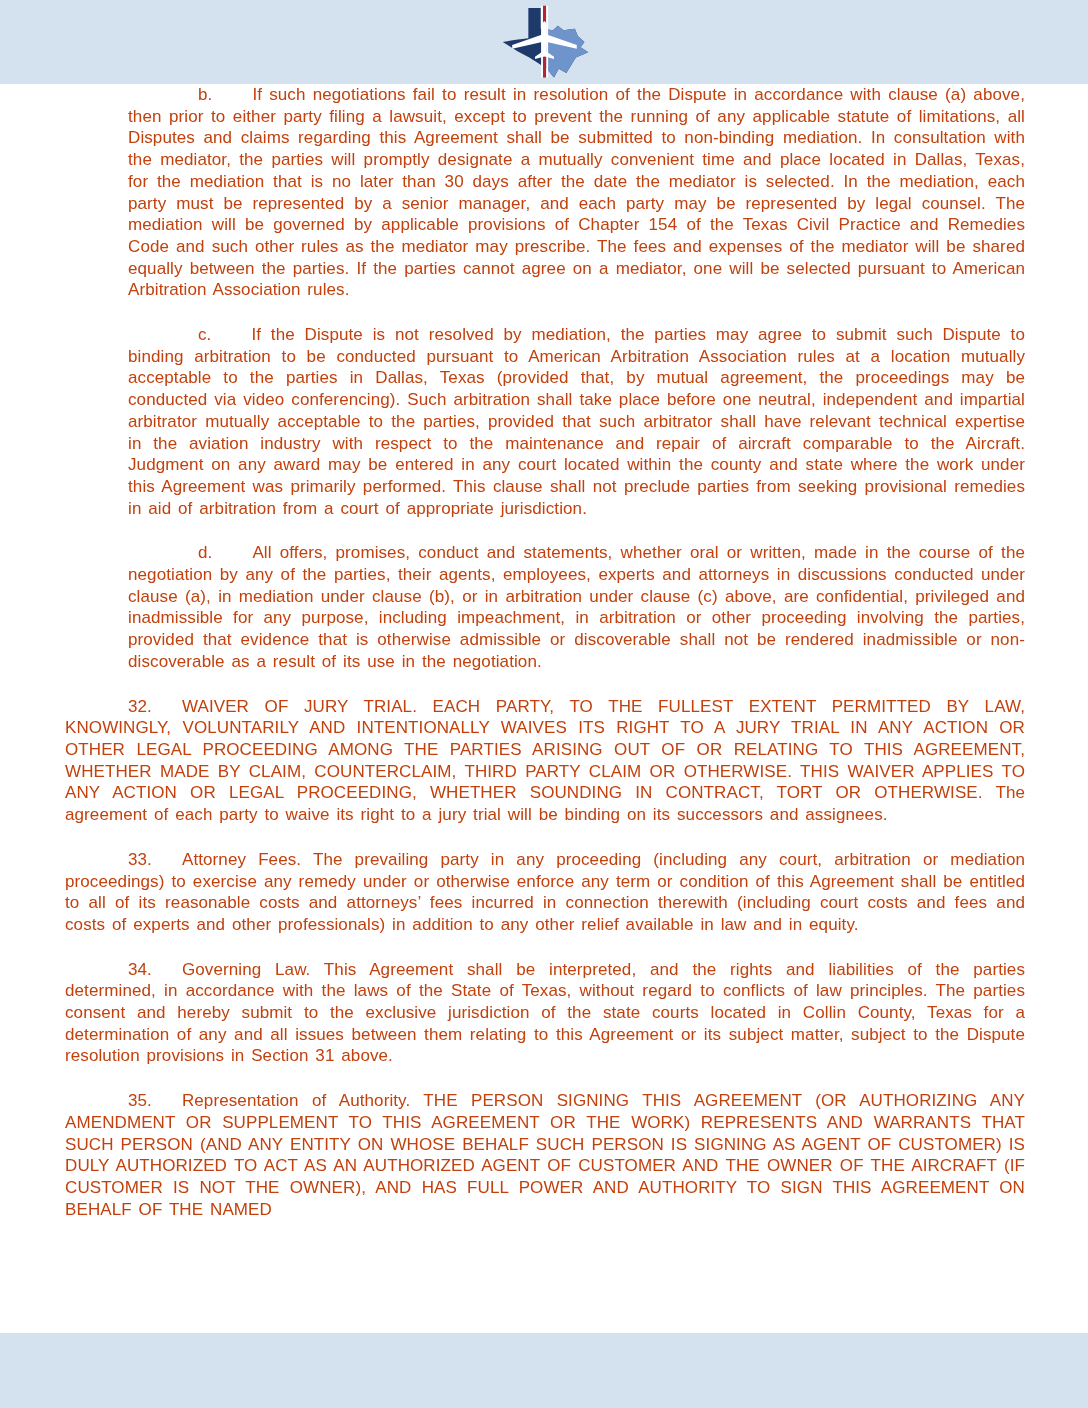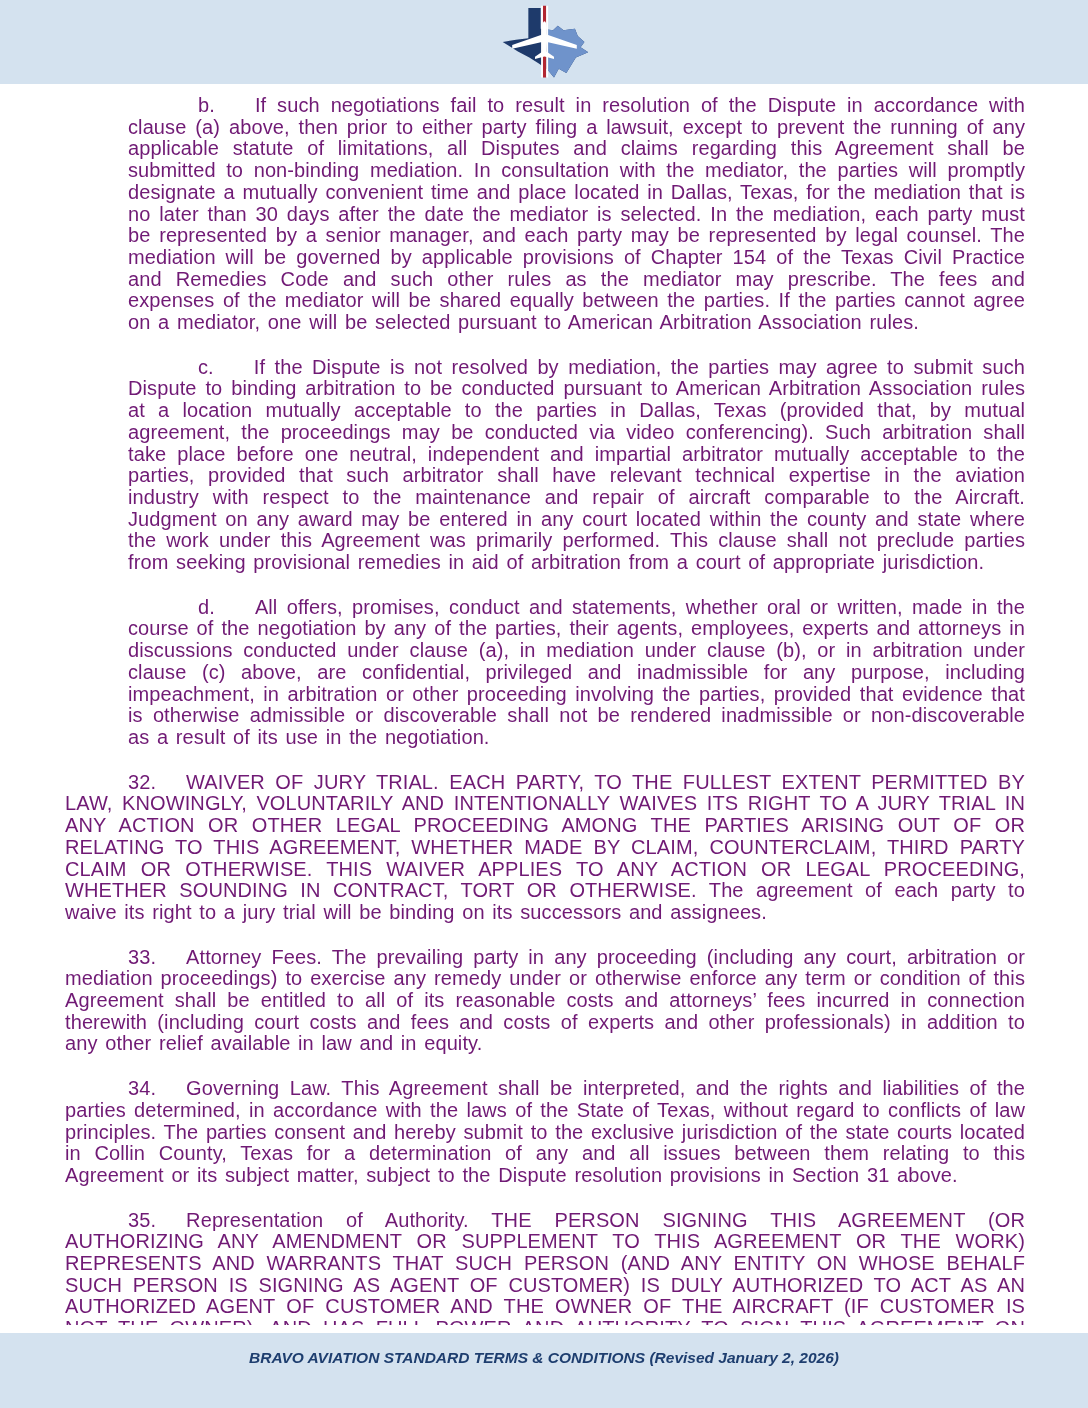--- a/index.html
+++ b/index.html
@@ -7,23 +7,23 @@
     position:relative; width:1088px; height:1408px;
     background:#ffffff; overflow:hidden;
     font-family:"Liberation Sans", sans-serif;
   }
   .header-band {
     position:absolute; top:0; left:0; width:100%; height:84px;
     background:#d4e2ef; display:flex; justify-content:center; align-items:flex-start;
   }
   .logo { margin-top:5px; }
   .content {
-    position:absolute; top:95px; left:65px; width:960px; height:1230px;
+    position:absolute; top:84px; left:65px; width:960px; height:1230px;
     overflow:hidden;
-    color:#701a75; font-size:20px; line-height:21.7px;
+    color:#c2410c; font-size:17px; line-height:21.7px;
     text-align:justify; word-spacing:2px; letter-spacing:0.1px;
   }
   p { margin:0 0 23px 0; }
   p.clause { margin-left:63px; text-indent:70px; }
   p.section { text-indent:63px; }
   .tab-c { display:inline-block; width:40px; }
   .tab-s { display:inline-block; width:30px; }
   .sec-heading { font-weight:normal; }
   .footer-band {
     position:absolute; bottom:0; left:0; width:100%; height:75px;
@@ -70,16 +70,15 @@
 
     <p class="section"><span>33.</span><span class="tab-s"></span><span class="sec-heading">Attorney Fees.</span> <span>The prevailing party in any proceeding (including any court, arbitration or mediation proceedings) to exercise any remedy under or otherwise enforce any term or condition of this Agreement shall be entitled to all of its reasonable costs and attorneys’ fees incurred in connection therewith (including court costs and fees and costs of experts and other professionals) in addition to any other relief available in law and in equity.</span></p>
 
     <p class="section"><span>34.</span><span class="tab-s"></span><span class="sec-heading">Governing Law.</span> <span>This Agreement shall be interpreted, and the rights and liabilities of the parties determined, in accordance with the laws of the State of Texas, without regard to conflicts of law principles. The parties consent and hereby submit to the exclusive jurisdiction of the state courts located in Collin County, Texas for a determination of any and all issues between them relating to this Agreement or its subject matter, subject to the Dispute resolution provisions in Section 31 above.</span></p>
 
     <p class="section"><span>35.</span><span class="tab-s"></span><span class="sec-heading">Representation of Authority.</span> <span>THE PERSON SIGNING THIS AGREEMENT (OR AUTHORIZING ANY AMENDMENT OR SUPPLEMENT TO THIS AGREEMENT OR THE WORK) REPRESENTS AND WARRANTS THAT SUCH PERSON (AND ANY ENTITY ON WHOSE BEHALF SUCH PERSON IS SIGNING AS AGENT OF CUSTOMER) IS DULY AUTHORIZED TO ACT AS AN AUTHORIZED AGENT OF CUSTOMER AND THE OWNER OF THE AIRCRAFT (IF CUSTOMER IS NOT THE OWNER), AND HAS FULL POWER AND AUTHORITY TO SIGN THIS AGREEMENT ON BEHALF OF THE NAMED</span></p>
 
   </div>
 
   <div class="footer-band">
-    <div class="footer-line1">BRAVO AVIATION STANDARD TERMS &amp; CONDITIONS (Revised January 2, 2026)</div>
   </div>
 
 </div>
 
 </body></html>

